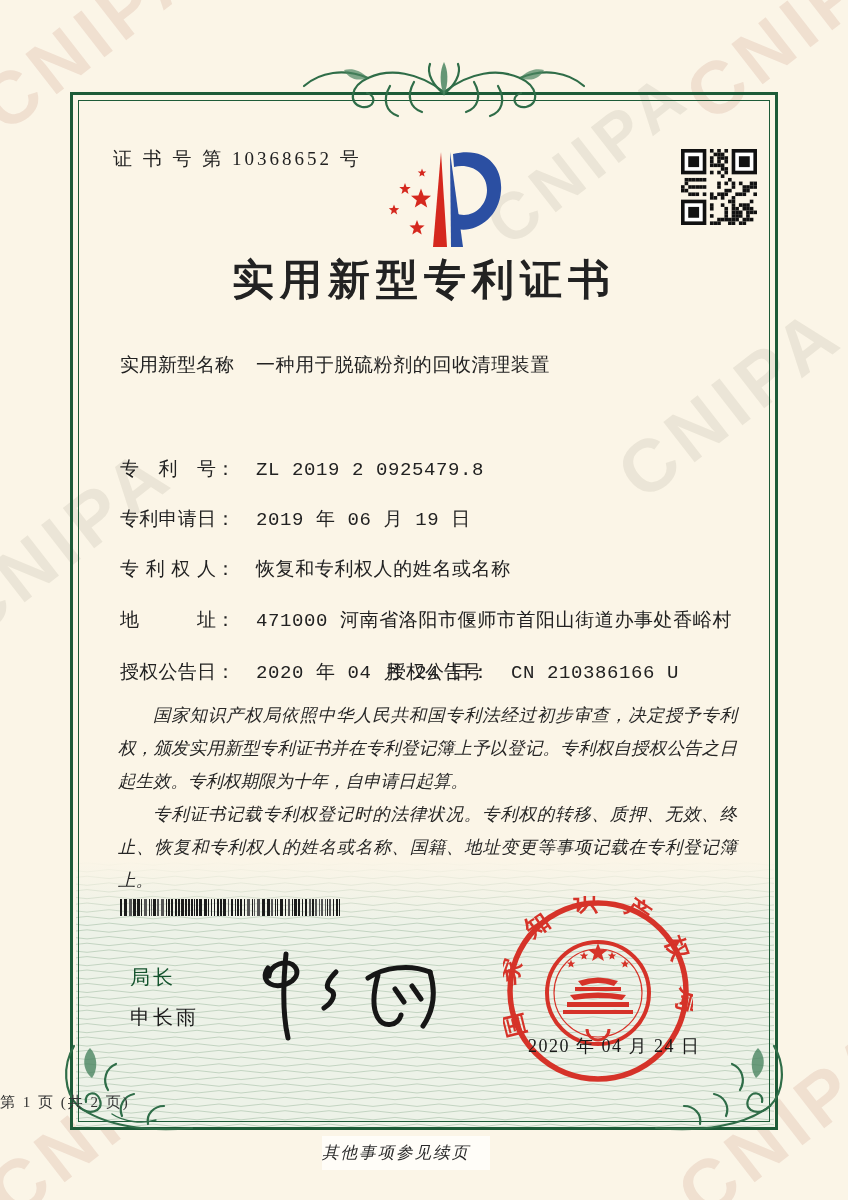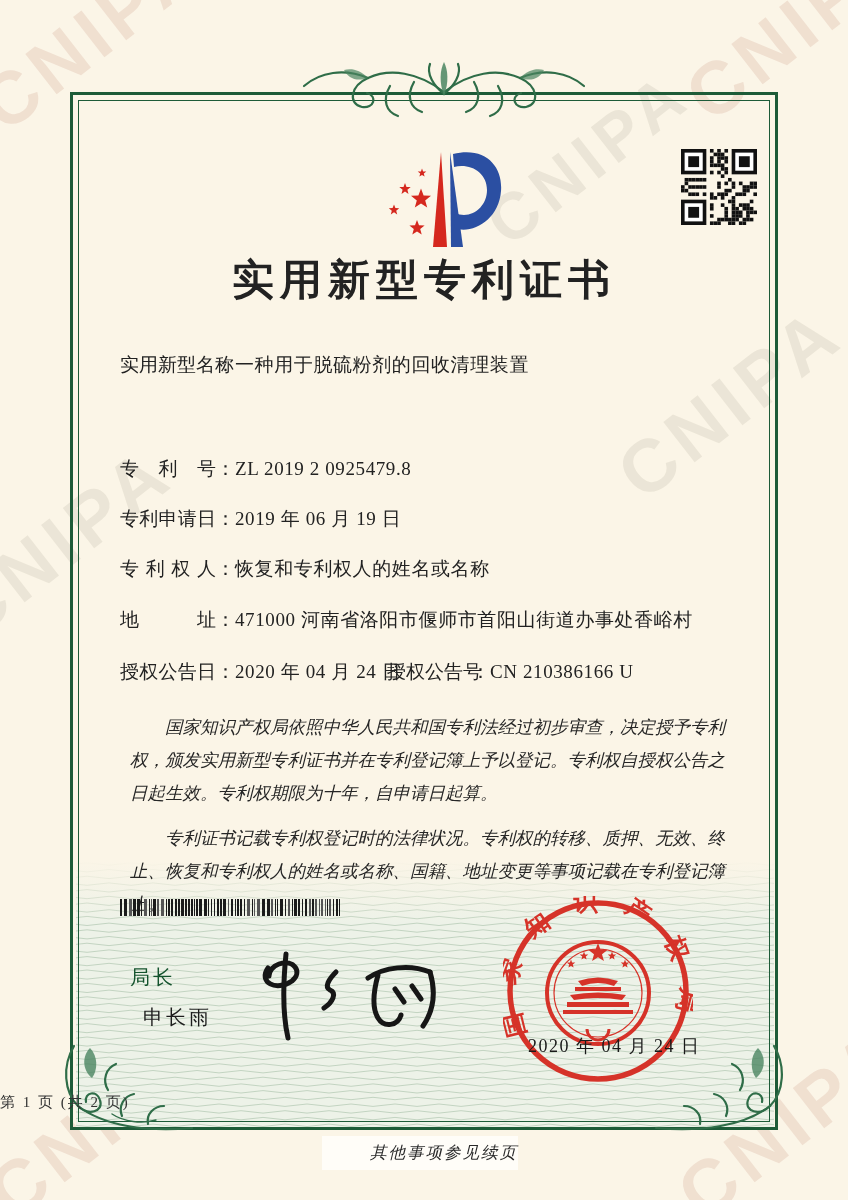--- a/index.html
+++ b/index.html
@@ -30,45 +30,45 @@
   
   .cert-no{position:absolute;left:113px;top:146px;font-size:19px;letter-spacing:3px;z-index:4;}
   .logo{position:absolute;left:352px;top:140px;width:150px;height:122px;z-index:4;}
   .qr{position:absolute;left:681px;top:149px;width:76px;height:76px;z-index:4;}
   .title{position:absolute;left:0;top:252px;width:848px;text-align:center;font-size:42px;
          font-weight:700;letter-spacing:6px;z-index:4;}
   
   .frow{position:absolute;left:120px;font-size:19px;z-index:4;white-space:nowrap;}
   .flabel{display:inline-block;width:96px;text-align:justify;text-align-last:justify;vertical-align:bottom;}
   .fcolon{display:inline-block;}
-  .fvalue{margin-left:0;letter-spacing:0.6px;}
+  .fvalue{margin-left:21px;letter-spacing:0.6px;font-family:Liberation Mono, monospace;}
   .frow2{position:absolute;left:387px;font-size:19px;z-index:4;white-space:nowrap;}
   .flabel2{display:inline-block;width:84px;text-align:justify;text-align-last:justify;vertical-align:bottom;}
   
   .bodytext{position:absolute;left:118px;top:699px;width:619px;z-index:4;
             font-size:17.5px;line-height:33px;text-align:justify;font-style:italic;color:#262626;}
-  .bodytext p{margin:12px;text-indent:2em;}
+  .bodytext p{margin:0;text-indent:2em;}
   
   .barcode{position:absolute;left:120px;top:899px;width:226px;height:17px;z-index:4;}
   
   .officer-title{position:absolute;left:130px;top:964px;font-size:20px;letter-spacing:3px;z-index:4;
                  font-family:"Liberation Sans","DejaVu Sans",sans-serif;font-weight:500;color:#14532d;}
   .officer-name{position:absolute;left:130px;top:1004px;font-size:20px;letter-spacing:3px;z-index:4;
-                font-family:"Liberation Sans","DejaVu Sans",sans-serif;font-weight:500;color:#1c1c1c;margin-left:13px;}
+                font-family:"Liberation Sans","DejaVu Sans",sans-serif;font-weight:500;color:#1c1c1c;}
   .sig{position:absolute;left:248px;top:948px;width:210px;height:96px;z-index:4;}
   
   .seal{position:absolute;left:503px;top:896px;width:190px;height:190px;z-index:5;opacity:0.94;}
   .seal-date{position:absolute;left:528px;top:1034px;font-size:18px;letter-spacing:1.5px;
              color:#1a1a1a;z-index:6;white-space:nowrap;}
   
   .page-info{position:absolute;left:0;top:1093px;width:848px;
              font-size:15px;letter-spacing:2px;z-index:4;color:#333;}
   .note-box{position:absolute;left:322px;top:1136px;width:168px;height:34px;line-height:34px;
-            background:#fffdf8;text-align:right;font-size:16.5px;font-style:italic;
-            letter-spacing:2px;z-index:4;color:#2a2a2a;padding-left:28px;}
+            background:#fffdf8;text-align:left;font-size:16.5px;font-style:italic;
+            letter-spacing:2px;z-index:4;color:#2a2a2a;}
 </style>
 </head>
 <body>
 
 <div class="page">
 
   <div class="wm pink wm1">CNIPA</div>
   <div class="wm pink wm2">CNIPA</div>
   <div class="wm grey wm3">CNIPA</div>
   <div class="wm grey wm4">CNIPA</div>
@@ -154,20 +154,21 @@
     <g transform="translate(142,0) scale(-1,1)" stroke="#2f6d48" fill="none" stroke-width="2.2" stroke-linecap="round">
       <path d="M22,2 C10,22 12,48 26,62 C36,72 52,68 48,56 C45,46 32,48 34,58"></path>
       <path d="M26,62 C52,82 94,88 140,84"></path>
       <path d="M40,34 C30,26 30,12 38,4 C46,12 46,26 40,34 Z" fill="#4a8560" stroke="none" opacity="0.8"></path>
       <path d="M56,46 C50,36 54,24 64,20"></path>
       <path d="M70,72 C66,62 72,52 82,50"></path>
       <path d="M96,80 C94,70 102,62 112,62"></path>
     </g>
   </svg>
 
+  <div class="cert-no">证 书 号 第 10368652 号</div>
 
   <svg class="logo" id="logo" viewBox="0 0 150 122">
     <polygon points="89,12 95,107 81,107" fill="#d5281e"></polygon>
     <polygon points="98,12 111,107 99,107" fill="#2b4fa2"></polygon>
     <path d="M101,14 C134,6 151,27 149,51 C147,80 120,95 102,88 L103,73 C119,80 135,67 135,50 C135,33 119,23 102,27 Z" fill="#2b4fa2"></path>
     <g id="logo-stars" fill="#d5281e">
         <polygon points="70.0,28.5 71.1,31.5 74.3,31.6 71.8,33.6 72.6,36.6 70.0,34.9 67.4,36.6 68.2,33.6 65.7,31.6 68.9,31.5"></polygon>
         <polygon points="53.0,43.0 54.5,47.0 58.7,47.1 55.4,49.8 56.5,53.9 53.0,51.5 49.5,53.9 50.6,49.8 47.3,47.1 51.5,47.0"></polygon>
         <polygon points="42.0,64.5 43.4,68.1 47.2,68.3 44.2,70.7 45.2,74.4 42.0,72.3 38.8,74.4 39.8,70.7 36.8,68.3 40.6,68.1"></polygon>
         <polygon points="69.0,48.5 71.6,55.4 79.0,55.8 73.2,60.4 75.2,67.5 69.0,63.4 62.8,67.5 64.8,60.4 59.0,55.8 66.4,55.4"></polygon>

